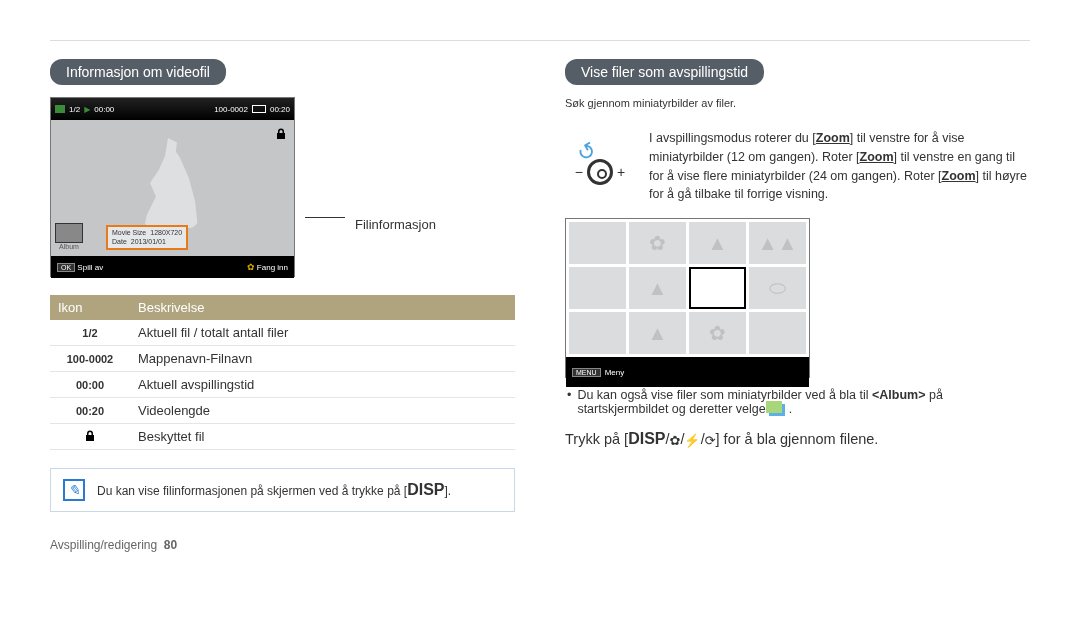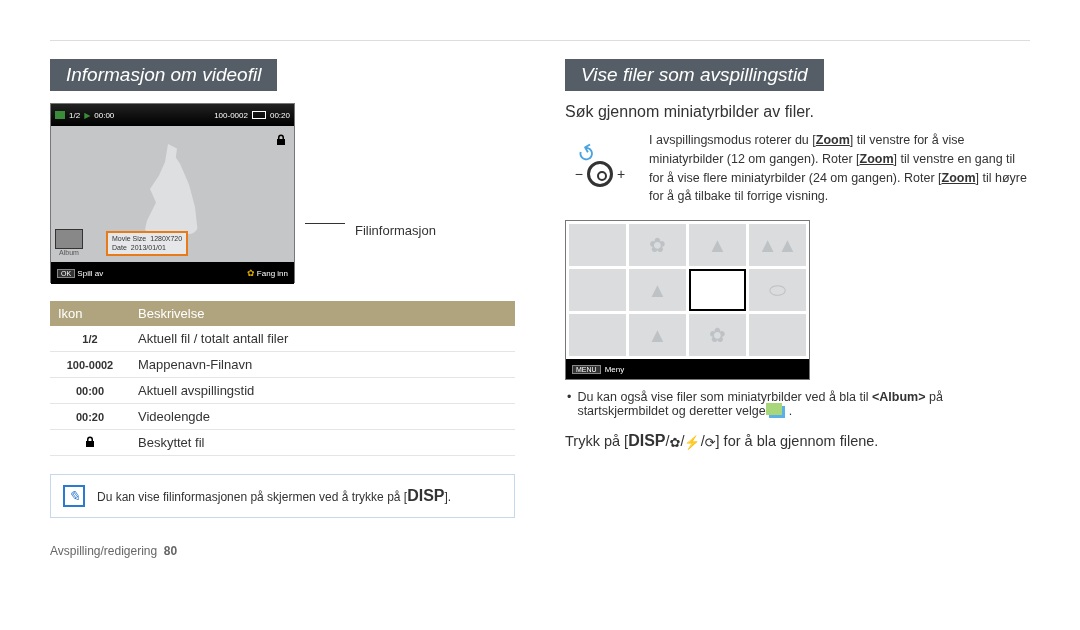--- a/index.html
+++ b/index.html
@@ -2,21 +2,21 @@
 <html><head>
 <meta charset="utf-8">
 <style>
   * { box-sizing: border-box; margin: 0; padding: 0; }
   html, body { width: 1080px; height: 630px; background: #fff; font-family: "Segoe UI", Arial, sans-serif; color: #333; }
   .page { padding: 40px 50px 20px 50px; }
   .page-title { color: #9e9e9e; font-size: 15px; font-style: italic; margin-bottom: 8px; }
   .hr-top { border: none; border-top: 1px solid #ddd; margin-bottom: 18px; }
   .cols { display: flex; gap: 50px; }
   .col { flex: 1; }
-  .section-pill { display: inline-block; background: #555e66; color: #fff; padding: 5px 16px; font-size: 19px; border-radius: 0; margin-bottom: 12px; font-style: italic; }
+  .section-pill { display: inline-block; background: #555e66; color: #fff; padding: 5px 16px; font-size: 14px; border-radius: 12px; margin-bottom: 12px; }
 
   
   .video-screen-wrap { display: flex; align-items: flex-start; gap: 10px; }
   .video-screen { width: 245px; border: 1px solid #777; background: #000; position: relative; height: 180px; }
   .vs-topbar { background: linear-gradient(#222,#000); height: 22px; display: flex; align-items: center; padding: 0 4px; font-size: 8px; color: #fff; font-family: Arial; justify-content: space-between; }
   .vs-tl { display: flex; align-items: center; gap: 4px; }
   .vs-tr { display: flex; align-items: center; gap: 4px; }
   .vs-ico { width: 10px; height: 8px; background: #3a8c3a; display: inline-block; }
   .vs-main { background: #c5c6c8; height: 136px; position: relative; overflow: hidden; }
   .silhouette { position: absolute; left: 90px; top: 18px; width: 60px; height: 90px; background: #dedfe1; border-radius: 40% 40% 20% 20%; clip-path: polygon(45% 0, 60% 5%, 58% 15%, 65% 22%, 80% 45%, 90% 70%, 95% 100%, 5% 100%, 10% 85%, 25% 65%, 15% 50%, 30% 35%, 40% 20%); }
@@ -35,35 +35,35 @@
   .icon-table { width: 100%; border-collapse: collapse; margin-top: 18px; font-size: 13px; }
   .icon-table th { background: #b0a47e; color: #fff; text-align: left; padding: 5px 8px; font-weight: normal; }
   .icon-table th:first-child { width: 80px; }
   .icon-table td { padding: 5px 8px; border-bottom: 1px solid #e5e5e5; }
   .icon-table td:first-child { font-family: Arial; font-weight: bold; font-size: 11px; text-align: center; }
 
   .note-box { margin-top: 18px; border: 1px solid #c7d8e8; display: flex; align-items: center; padding: 10px 12px; gap: 12px; font-size: 12px; }
   .note-ico { width: 22px; height: 22px; border: 2px solid #2a7ad1; display: flex; align-items: center; justify-content: center; color: #2a7ad1; font-style: italic; font-family: Georgia; font-size: 14px; flex-shrink: 0; }
 
   
-  .body-text { font-size: 16px; margin-bottom: 10px; }
+  .body-text { font-size: 11px; margin-bottom: 20px; }
   .zoom-instruction { display: flex; gap: 14px; align-items: flex-start; margin-bottom: 14px; }
   .zoom-graphic { flex-shrink: 0; width: 70px; display:flex; flex-direction:column; gap:4px; }
   .arrow-blue { font-size: 22px; color: #4aa3e0; transform: rotate(-30deg); margin-left: 10px; }
   .zoom-dial { display: flex; align-items: center; justify-content: center; gap: 4px; font-size: 14px; }
   .zoom-dial .wheel { width: 26px; height: 26px; border: 3px solid #333; border-radius: 50%; position: relative; }
   .zoom-dial .wheel::after { content:""; position:absolute; left:7px; top:7px; width:6px; height:6px; border:2px solid #333; border-radius:50%; }
   .zoom-text { font-size: 12.5px; line-height: 1.5; }
   .zoom-text b { font-weight: bold; text-decoration: underline; }
 
   .thumb-screen { width: 245px; border: 1px solid #777; background: #000; height: 160px; margin-bottom: 10px; }
   .thumb-grid { background: #fff; height: 138px; display: grid; grid-template-columns: repeat(4, 1fr); grid-template-rows: repeat(3, 1fr); gap: 3px; padding: 3px; }
   .thumb-cell { background: #dadcde; display: flex; align-items: center; justify-content: center; color: #bfc2c5; font-size: 20px; }
   .thumb-cell.sel { border: 2px solid #000; background:#fff; }
-  .thumb-bot { background: #000; height: 20px; display: flex; align-items: center; font-size: 8px; color: #fff; padding: 0 6px; gap: 4px; text-align: right; }
+  .thumb-bot { background: #000; height: 30px; display: flex; align-items: center; font-size: 8px; color: #fff; padding: 0 6px; gap: 4px; text-align: right; }
   .menu-btn { background: #333; border: 1px solid #888; padding: 0 3px; font-size: 7px; }
 
   .bullet-note { font-size: 12.5px; display: flex; gap: 6px; margin-bottom: 14px; padding-left: 2px; }
   .bullet-note .b { flex-shrink:0; }
   .multi-ico { display:inline-block; width:16px; height:12px; background:#5bb0e8; position:relative; vertical-align:middle; }
   .multi-ico::before { content:""; position:absolute; left:-3px; top:-3px; width:16px; height:12px; background:#a7d77a; }
 
   .instruction-line { font-size: 14.5px; }
   .disp-btn { font-family: Arial; font-weight: bold; font-size: 16px; border:0; }
   .smicon { font-size: 13px; vertical-align: middle; }

